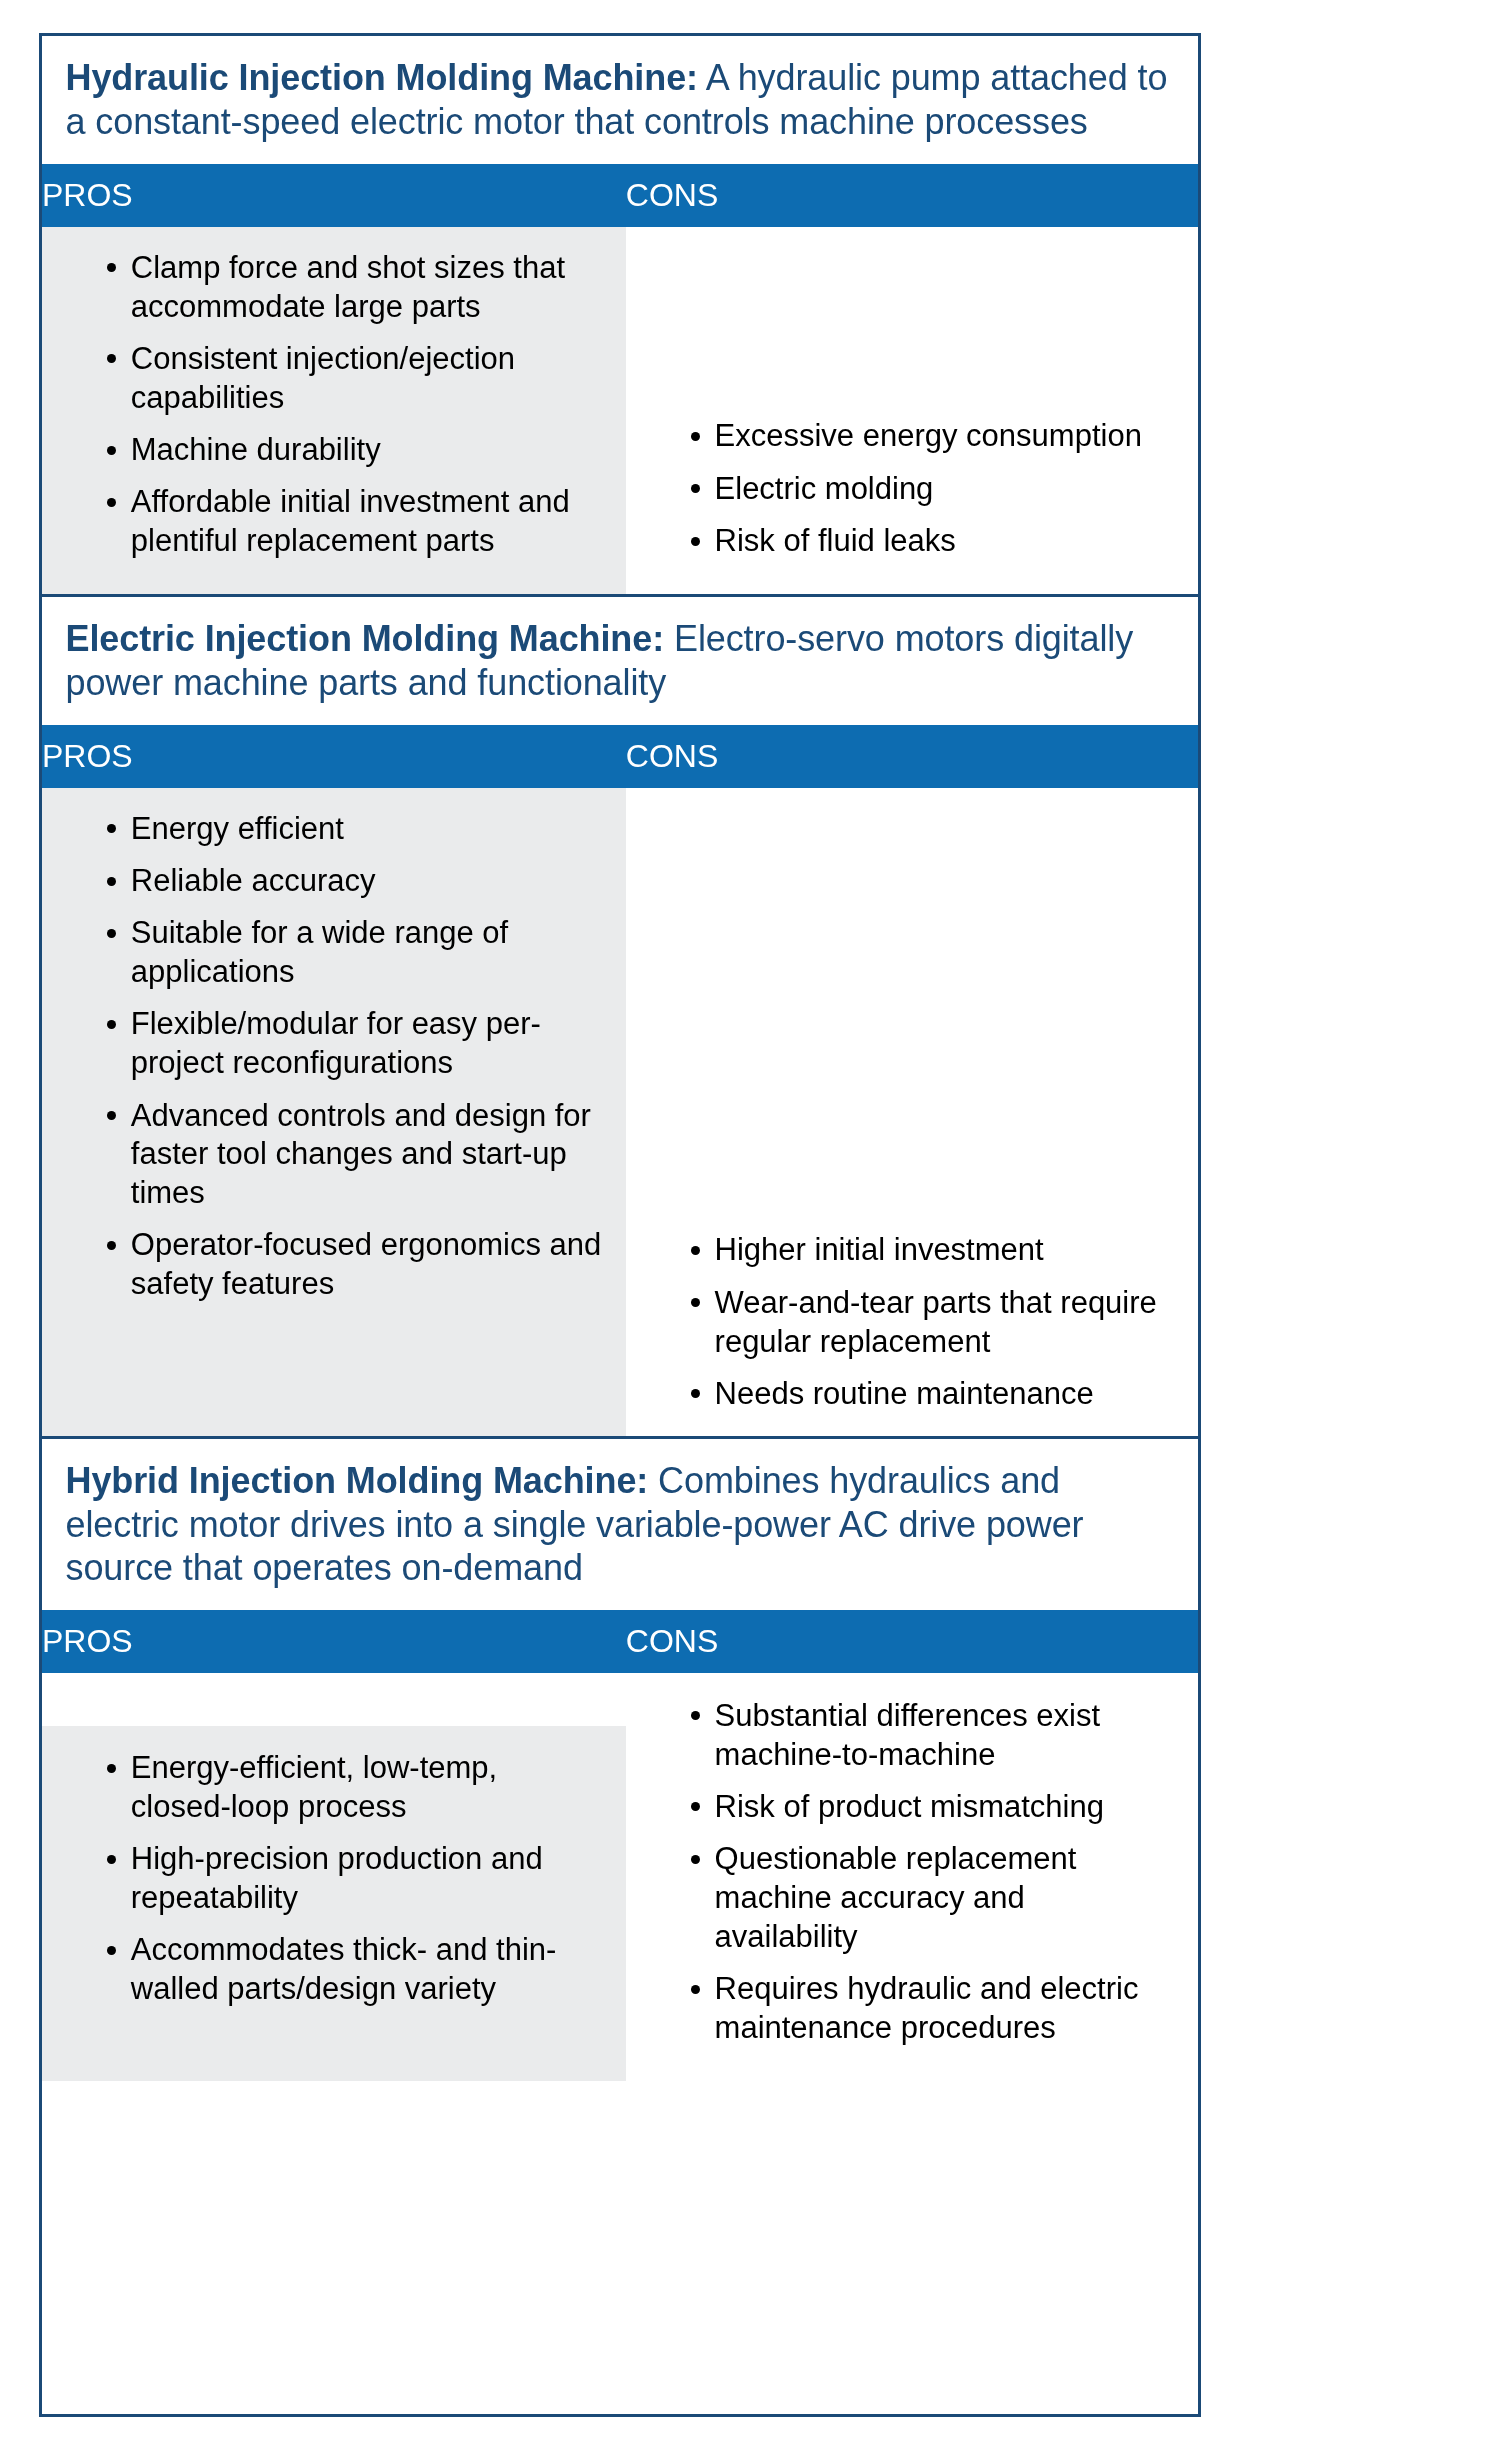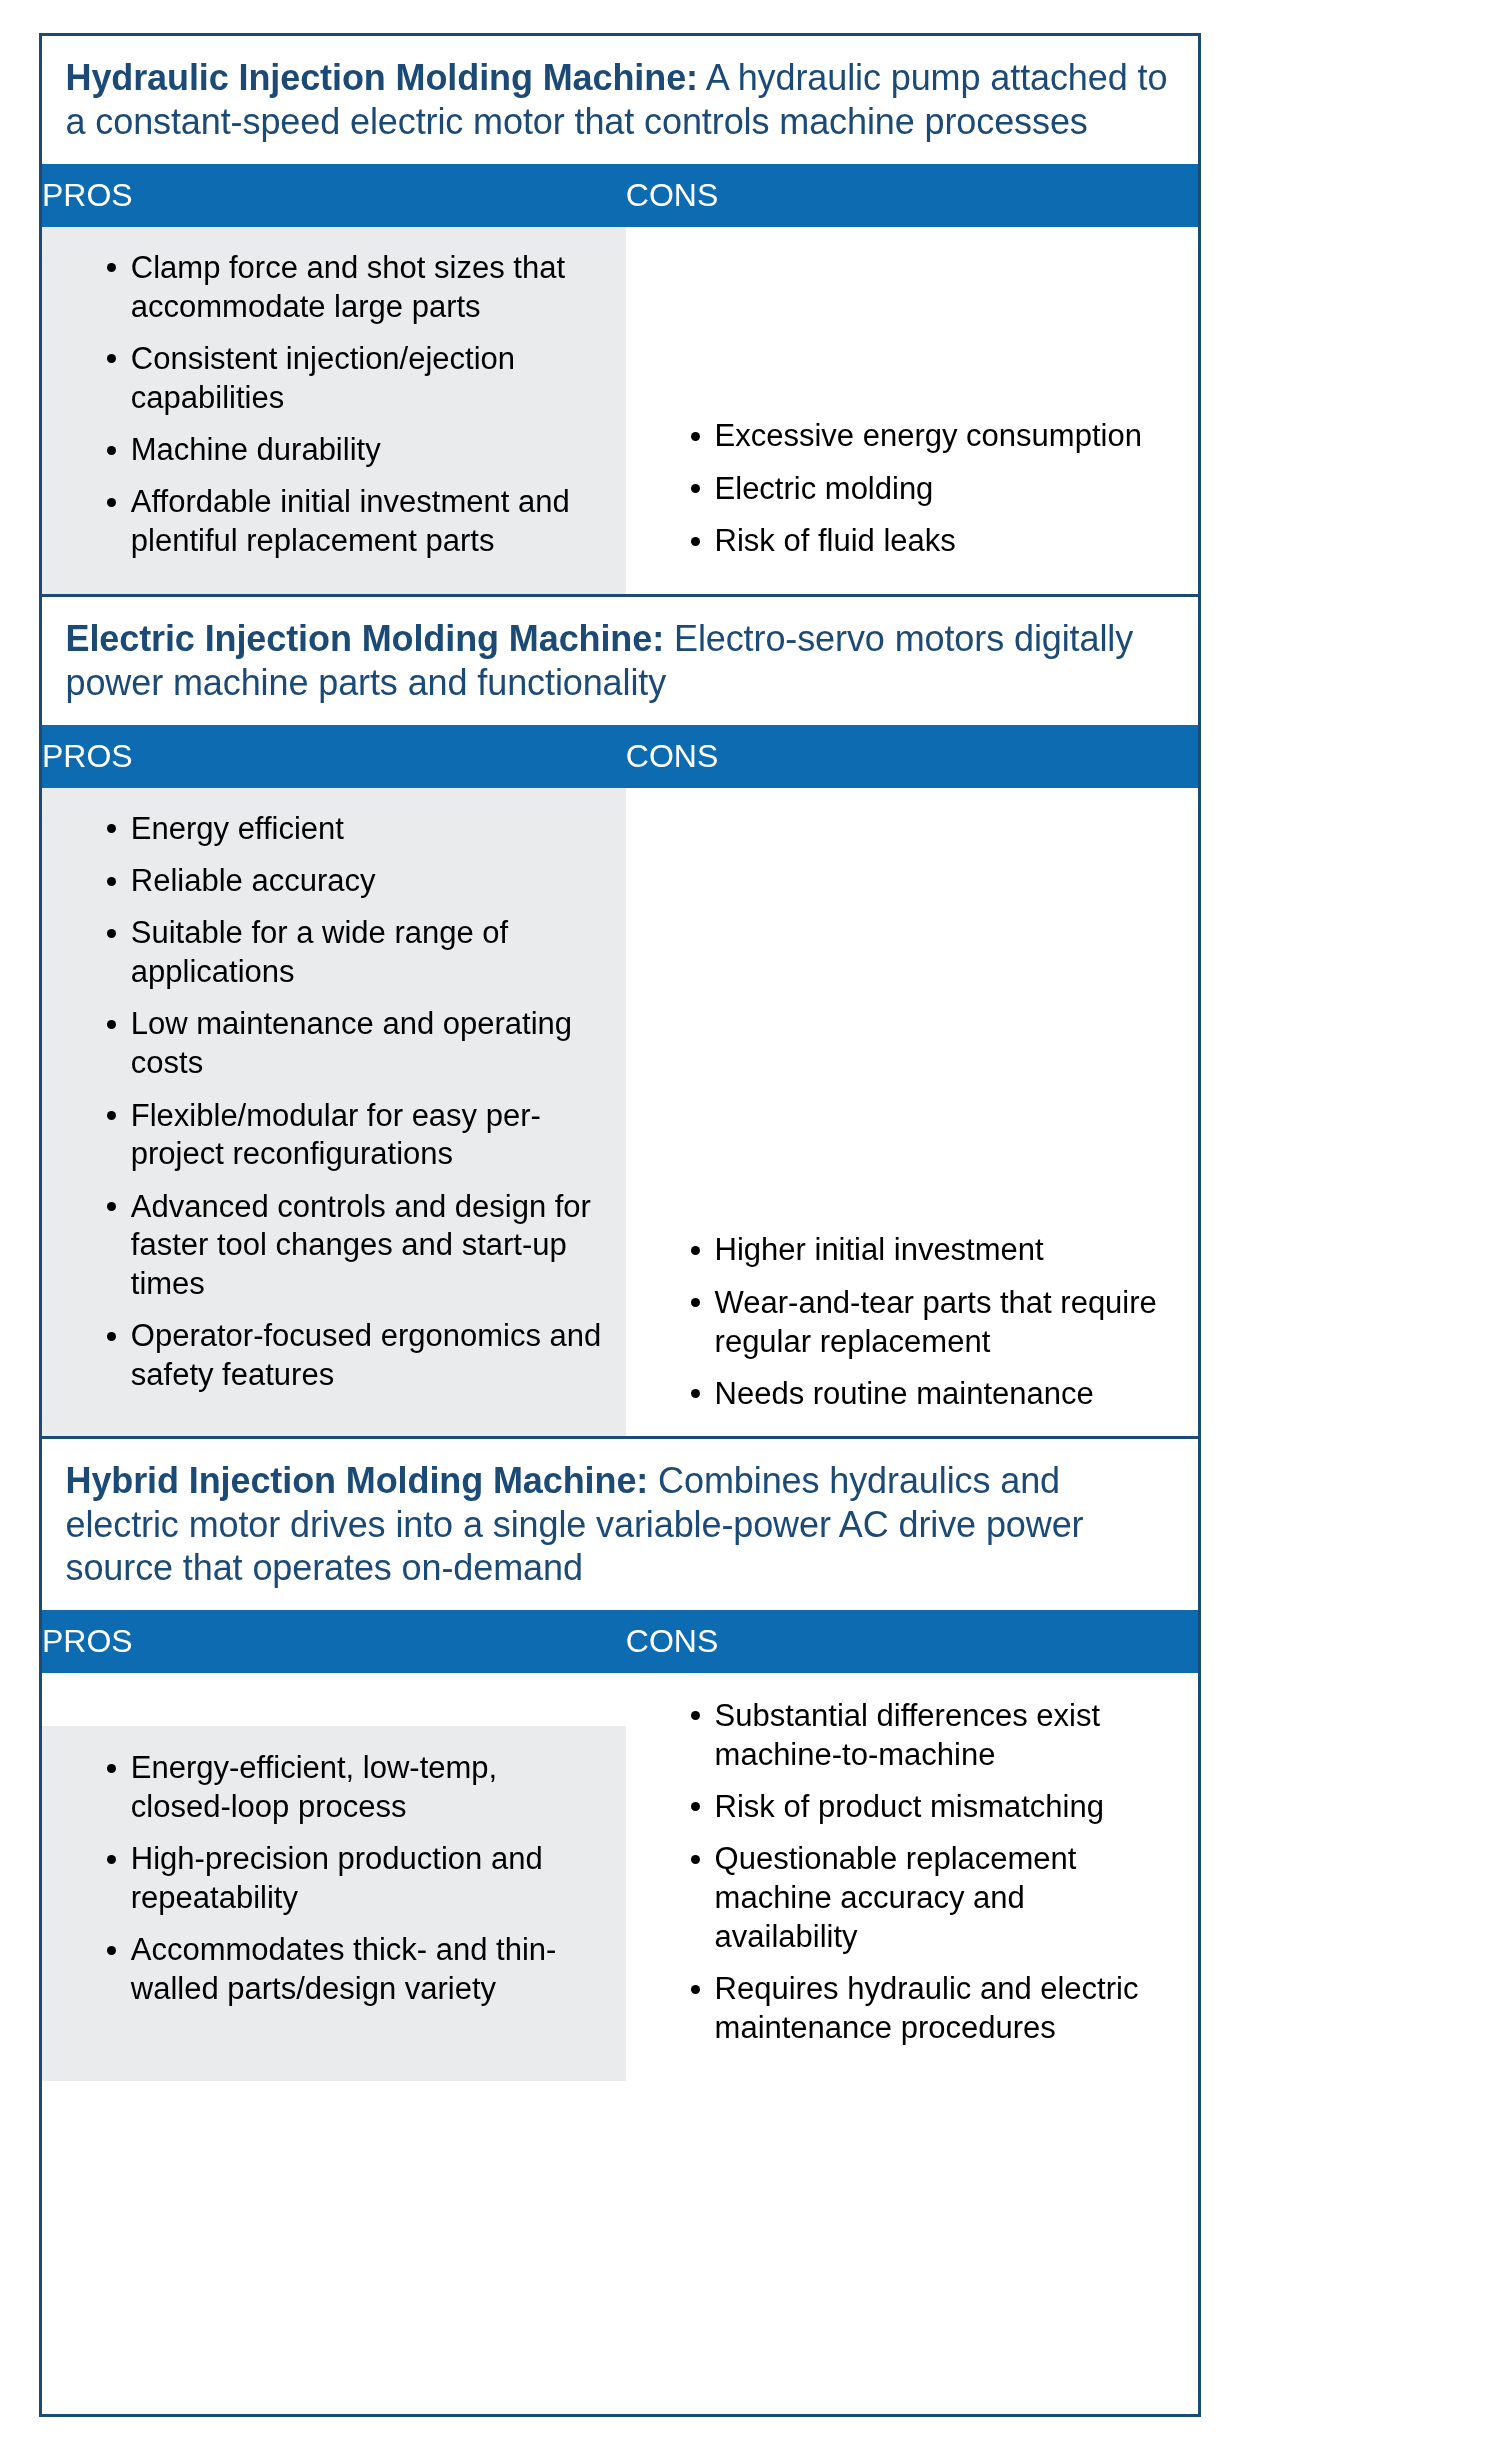--- a/index.html
+++ b/index.html
@@ -154,21 +154,20 @@
     <div class="pc-bar">
       <div class="pc-cell pros">PROS</div>
       <div class="pc-cell cons">CONS</div>
     </div>
     <div class="pc-body">
       <div class="col pros">
         <ul class="bullets">
           <li>Energy efficient</li>
           <li>Reliable accuracy</li>
           <li>Suitable for a wide range of applications</li>
-          <li>Low maintenance and operating costs</li>
           <li>Flexible/modular for easy per-project reconfigurations</li>
           <li>Advanced controls and design for faster tool changes and start-up times</li>
           <li>Operator-focused ergonomics and safety features</li>
         </ul>
       </div>
       <div class="col cons">
         <ul class="bullets">
           <li>Higher initial investment</li>
           <li>Wear-and-tear parts that require regular replacement</li>
           <li>Needs routine maintenance</li>

